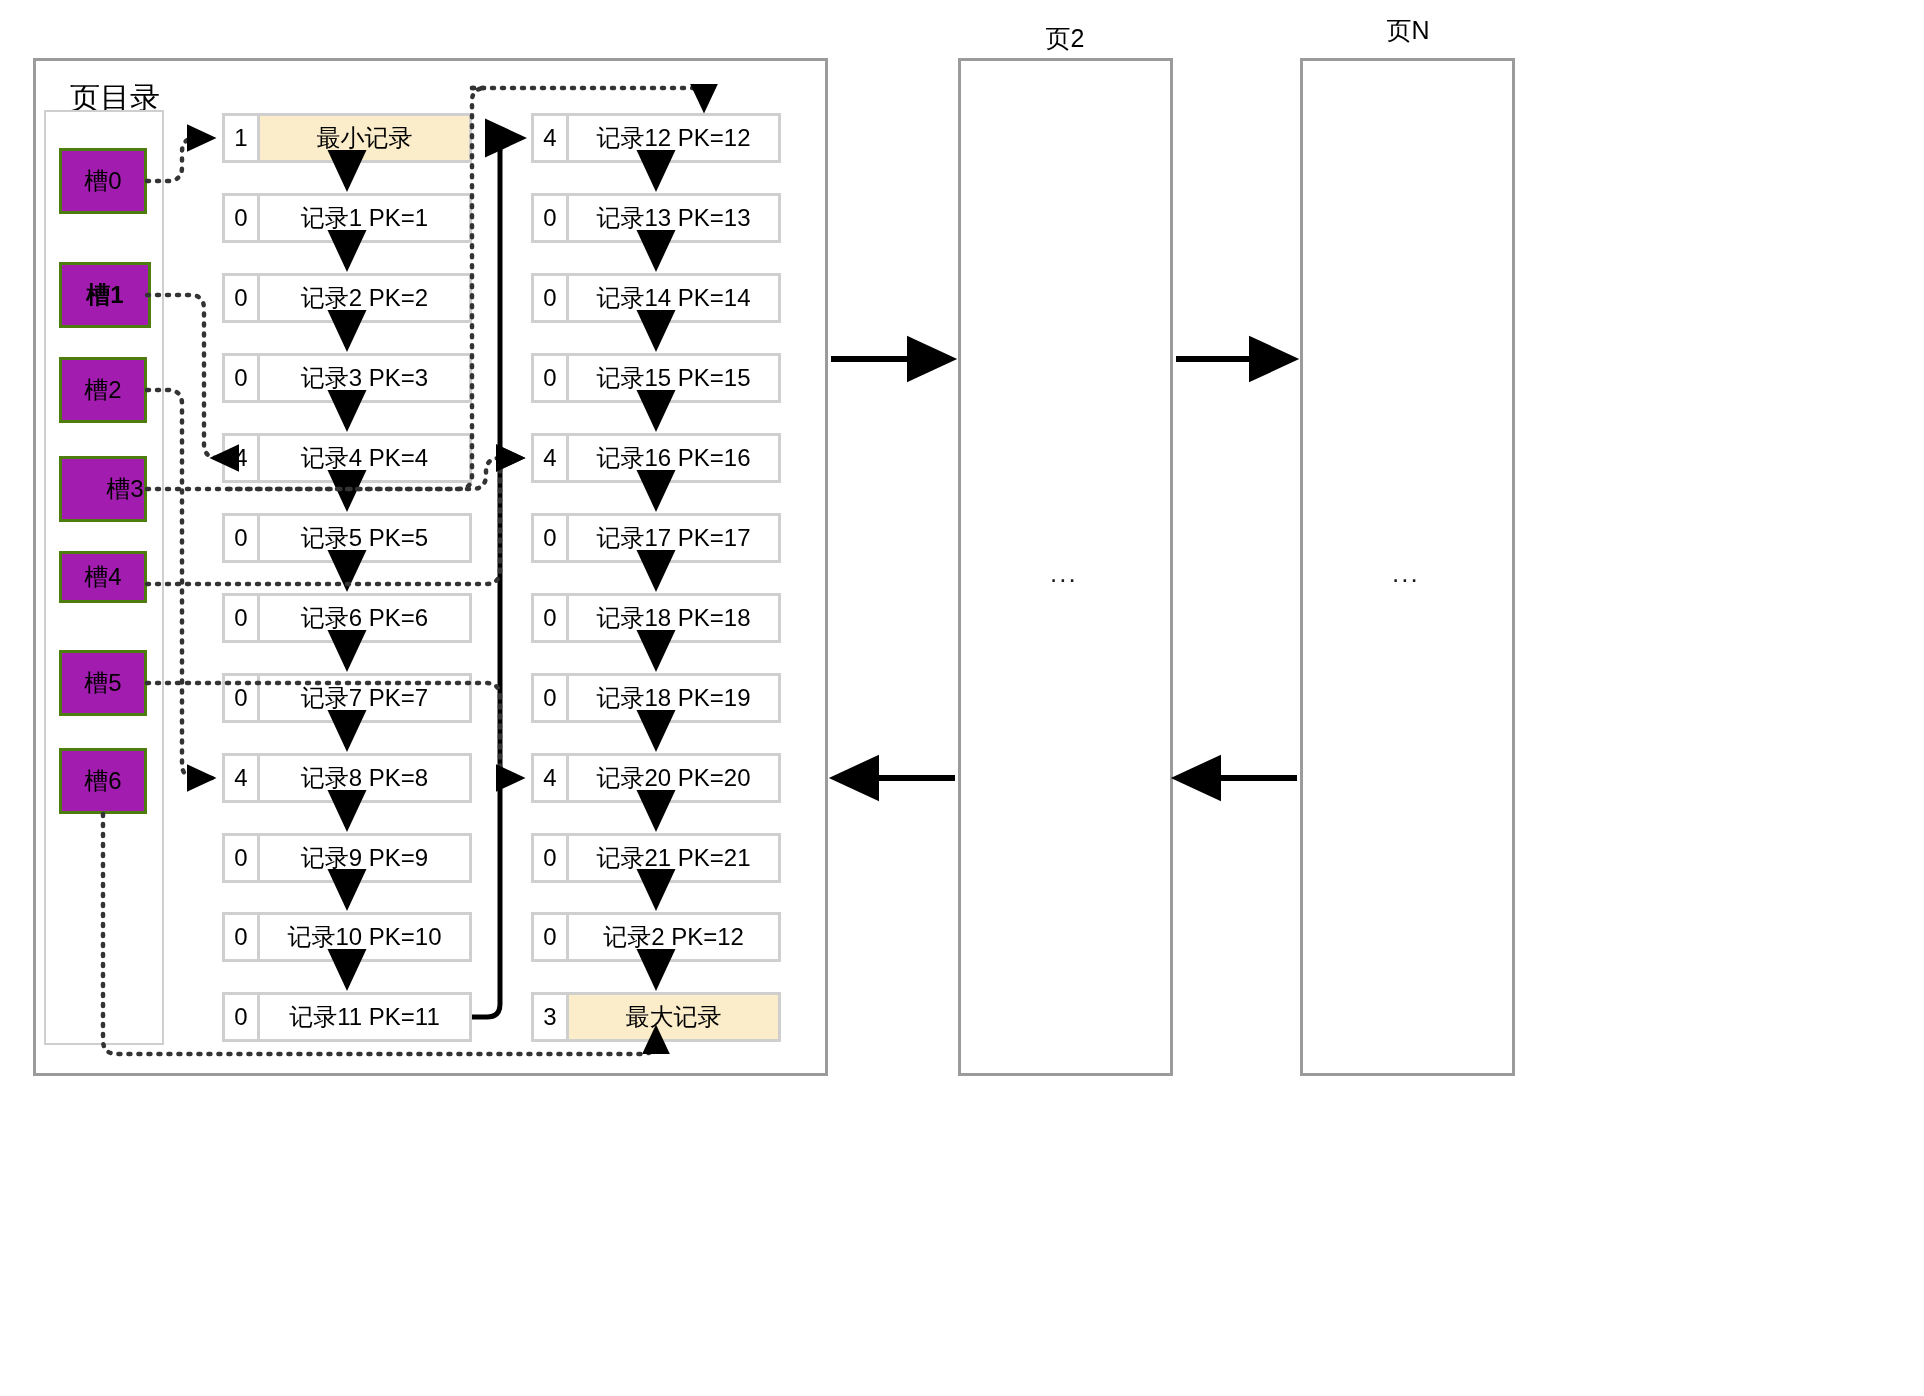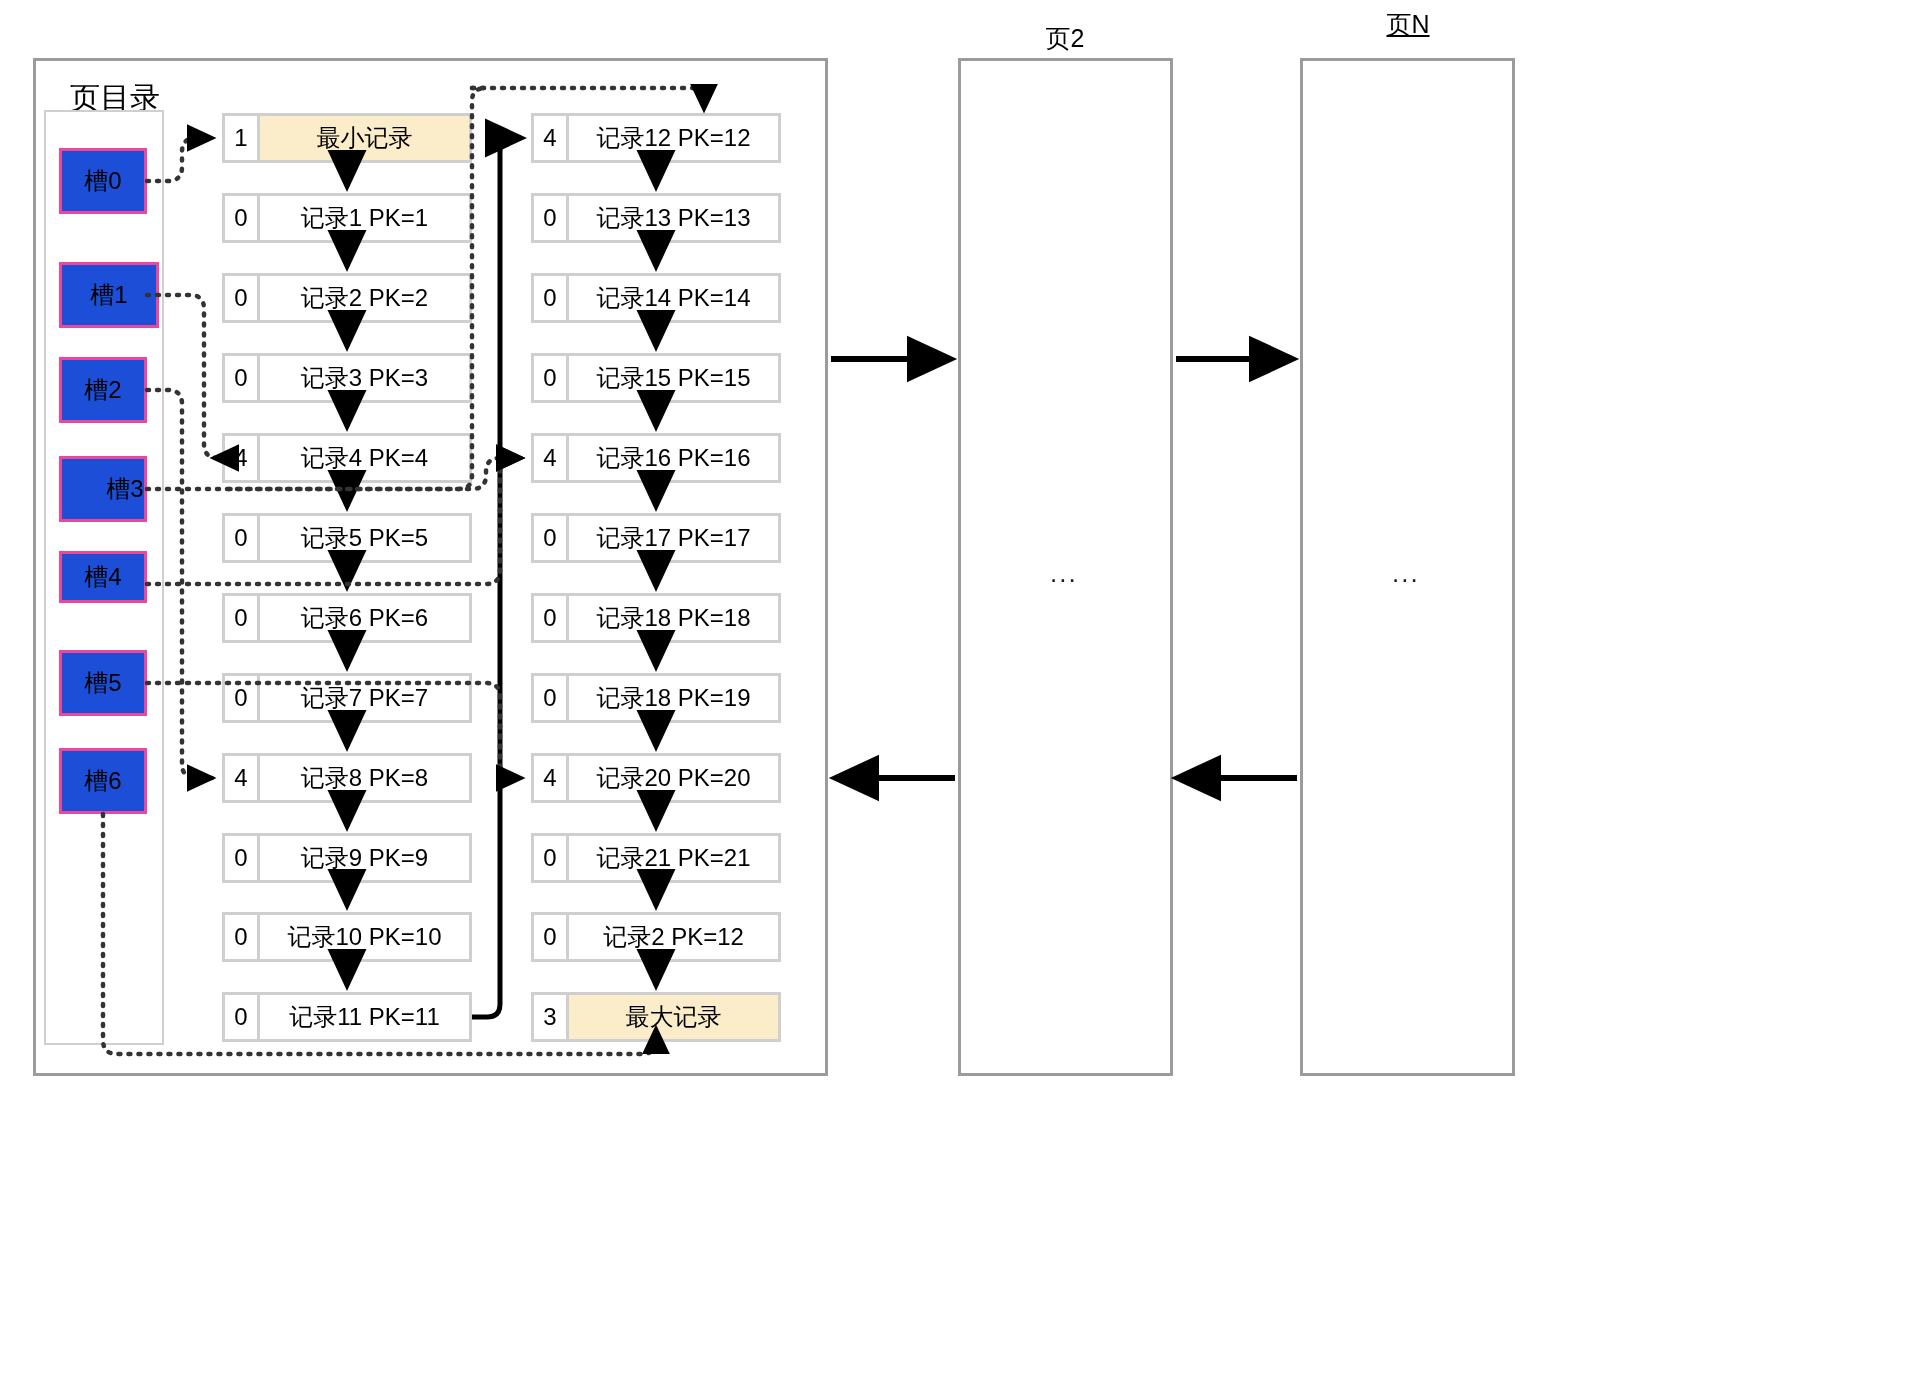--- a/index.html
+++ b/index.html
@@ -7,57 +7,57 @@
   #canvas{position:relative;width:1924px;height:1396px;overflow:hidden;background:#fff;}
 
   
   .page-title{position:absolute;font-size:25px;text-align:center;color:#000;white-space:nowrap;}
   .page-box{position:absolute;border:3px solid #9b9b9b;background:#ffffff;box-sizing:border-box;}
   .page-ellipsis{position:absolute;font-size:26px;color:#1a1a1a;letter-spacing:2px;}
 
   
   .dir-label{position:absolute;font-size:30px;color:#000;white-space:nowrap;}
   .dir-box{position:absolute;border:2px solid #cfcfcf;background:#fff;box-sizing:border-box;}
-  .slot{position:absolute;border:3px solid #ec4899;background:#1d4ed8;box-sizing:border-box;
+  .slot{position:absolute;border:3px solid #4d7c0f;background:#a21caf;box-sizing:border-box;
         display:flex;align-items:center;justify-content:center;font-size:24px;color:#000;}
 
   
   .rec{position:absolute;height:50px;box-sizing:border-box;display:flex;align-items:stretch;}
   .rec .num{width:38px;border:3px solid #cfcfcf;box-sizing:border-box;background:#fff;
             display:flex;align-items:center;justify-content:center;font-size:24px;color:#000;}
   .rec .body{flex:1;border:3px solid #cfcfcf;border-left:none;box-sizing:border-box;background:#fff;
              display:flex;align-items:center;justify-content:center;font-size:24px;color:#000;white-space:nowrap;}
   .rec.hl .body{background:#fbecca;border-color:#cfcfcf;}
 
   
   svg.layer{position:absolute;left:0;top:0;width:1924px;height:1396px;pointer-events:none;}
 </style>
 </head>
 <body>
 
 <div id="canvas">
 
   <div class="page-title" style="left:330px;top:22px;width:200px;margin-top:37px;">页1</div>
   <div class="page-title" style="left:965px;top:22px;width:200px;">页2</div>
-  <div class="page-title" style="left:1308px;top:8px;width:200px;text-decoration:underline;">页N</div>
+  <div class="page-title" style="left:1308px;top:14px;width:200px;">页N</div>
 
   <div class="page-box" style="left:33px;top:58px;width:795px;height:1018px;"></div>
   <div class="page-box" style="left:958px;top:58px;width:215px;height:1018px;"></div>
   <div class="page-box" style="left:1300px;top:58px;width:215px;height:1018px;"></div>
 
   <div class="page-ellipsis" style="left:1050px;top:558px;">...</div>
   <div class="page-ellipsis" style="left:1392px;top:558px;">...</div>
 
   <div class="dir-label" style="left:70px;top:78px;">页目录</div>
   <div class="dir-box" style="left:44px;top:110px;width:120px;height:935px;"></div>
 
   <div class="slot" style="left:59px;top:148px;width:88px;height:66px;">
     <span>槽0</span>
     </div>
-  <div class="slot" style="left:59px;top:262px;width:100px;height:66px;">
+  <div class="slot" style="left:59px;top:262px;width:92px;height:66px;font-weight:bold;">
     <span>槽1</span>
     </div>
   <div class="slot" style="left:59px;top:357px;width:88px;height:66px;">
     <span>槽2</span>
     </div>
   <div class="slot" style="left:59px;top:456px;width:88px;height:66px;padding-left:44px;">
     <span>槽3</span>
     </div>
   <div class="slot" style="left:59px;top:551px;width:88px;height:52px;">
     <span>槽4</span>

